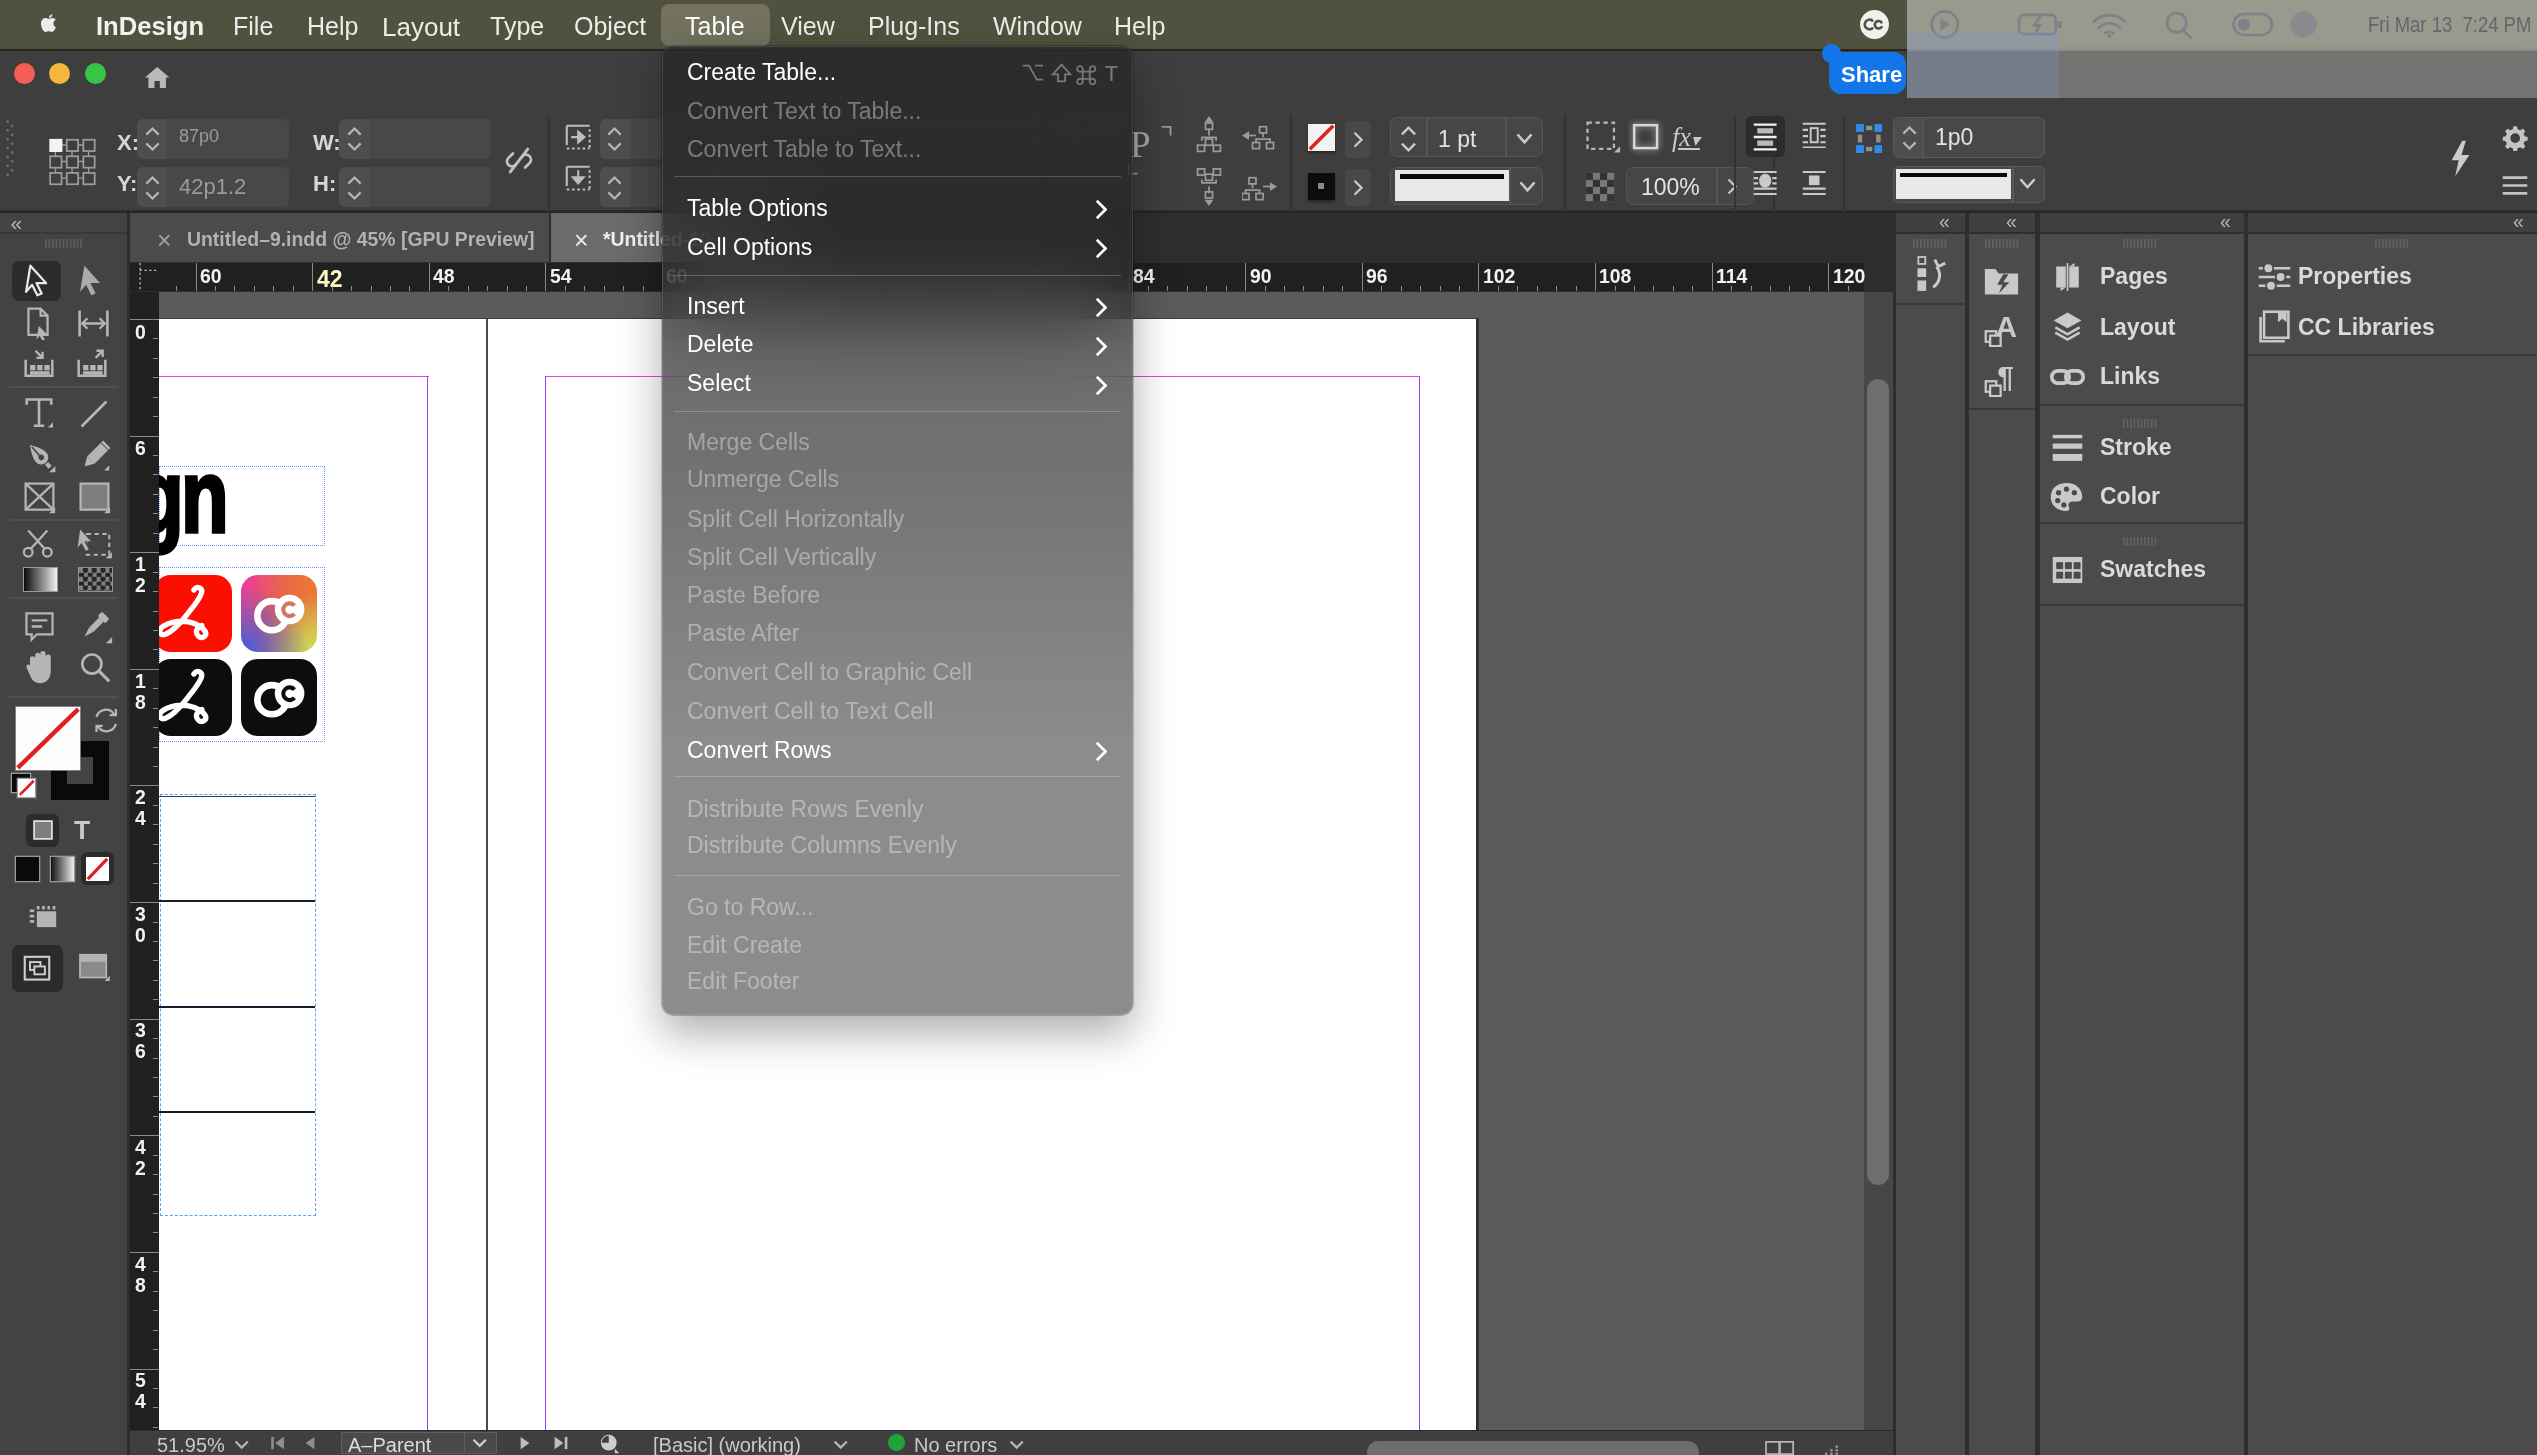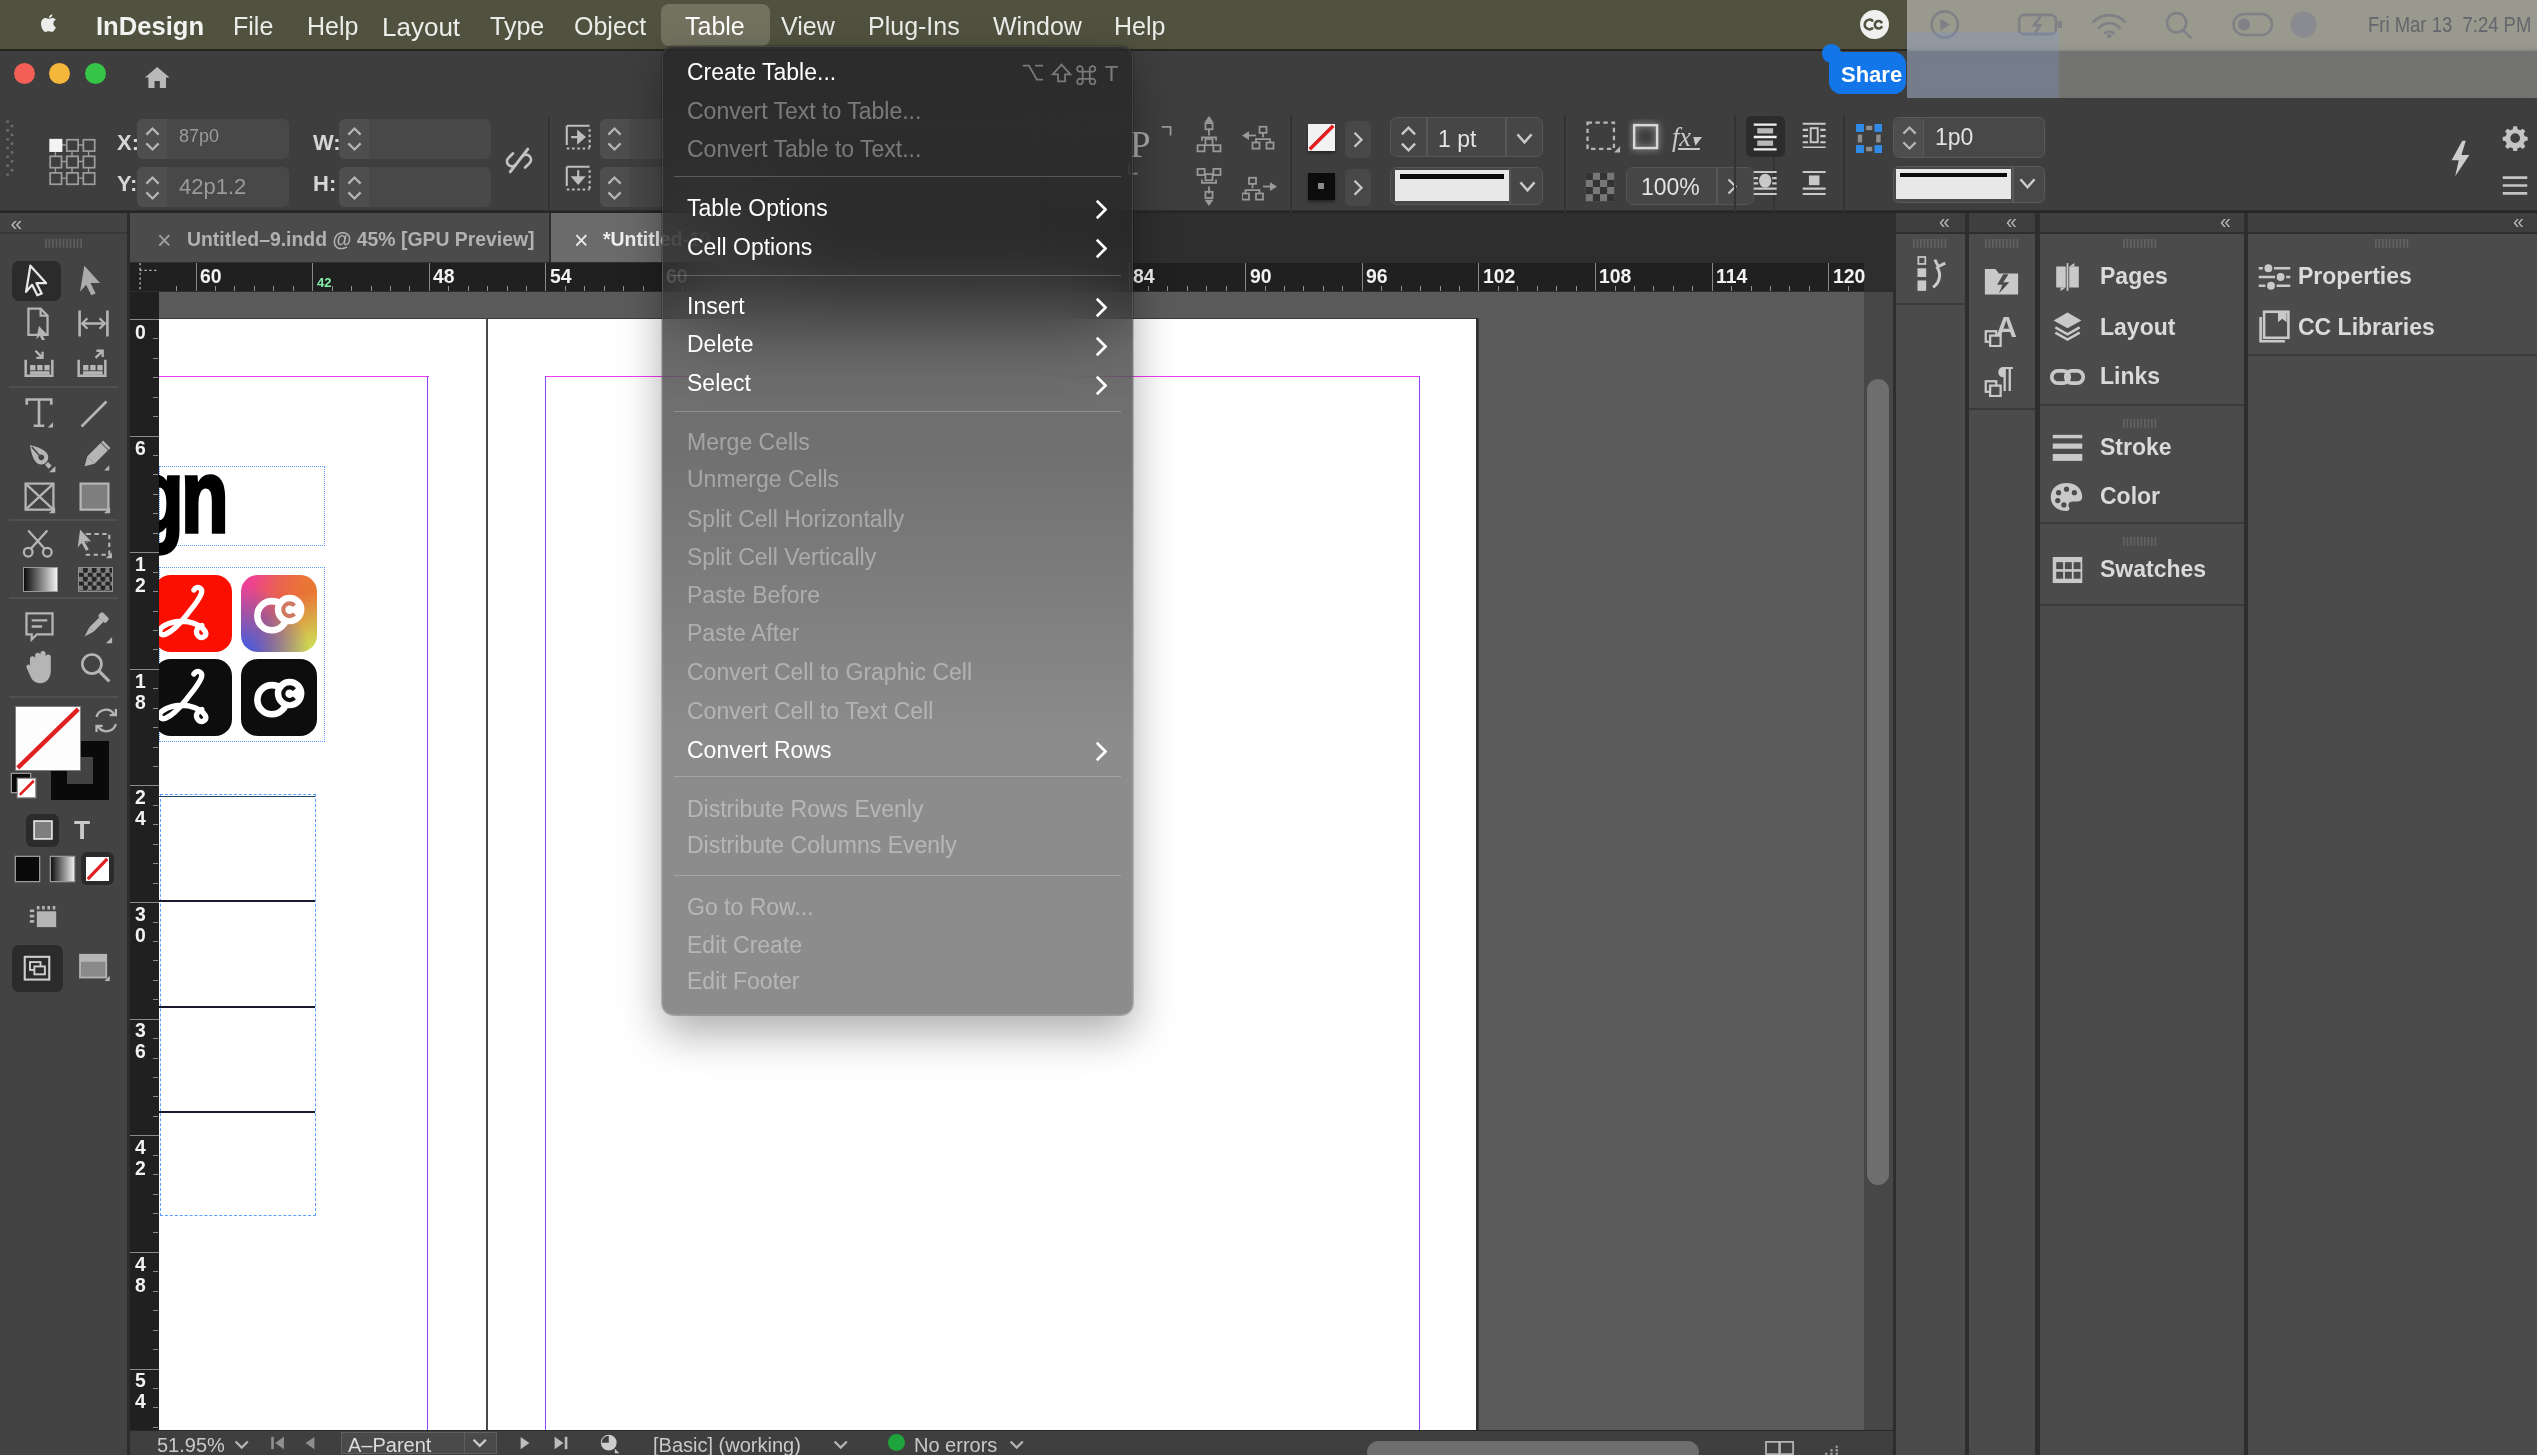--- a/index.html
+++ b/index.html
@@ -533,21 +533,21 @@
     <div class="abs" style="left:130px;top:292px;width:29px;height:1138px;background:#202020;"></div>
     <div id="hruler">
     <div class="abs" style="left:196px;top:263px;width:1.3px;height:28px;background:#8a8a8a;"></div>
     <div class="abs" style="left:200px;top:265px;font-size:19.4px;font-weight:700;color:#f2f2f2;">60</div>
     <div class="abs" style="left:215px;top:286px;width:1.3px;height:5.3px;background:#8f8f8f;"></div>
     <div class="abs" style="left:234px;top:286px;width:1.3px;height:5.3px;background:#8f8f8f;"></div>
     <div class="abs" style="left:254px;top:286px;width:1.3px;height:5.3px;background:#8f8f8f;"></div>
     <div class="abs" style="left:273px;top:286px;width:1.3px;height:5.3px;background:#8f8f8f;"></div>
     <div class="abs" style="left:293px;top:286px;width:1.3px;height:5.3px;background:#8f8f8f;"></div>
     <div class="abs" style="left:312px;top:263px;width:1.3px;height:28px;background:#8a8a8a;"></div>
-    <div class="abs" style="left:317px;top:275px;font-size:13px;font-weight:700;color:#86efac;">42</div>
+    <div class="abs" style="left:317px;top:266px;font-size:23px;font-weight:700;color:#fef9c3;">42</div>
     <div class="abs" style="left:332px;top:286px;width:1.3px;height:5.3px;background:#8f8f8f;"></div>
     <div class="abs" style="left:351px;top:286px;width:1.3px;height:5.3px;background:#8f8f8f;"></div>
     <div class="abs" style="left:371px;top:286px;width:1.3px;height:5.3px;background:#8f8f8f;"></div>
     <div class="abs" style="left:390px;top:286px;width:1.3px;height:5.3px;background:#8f8f8f;"></div>
     <div class="abs" style="left:409px;top:286px;width:1.3px;height:5.3px;background:#8f8f8f;"></div>
     <div class="abs" style="left:429px;top:263px;width:1.3px;height:28px;background:#8a8a8a;"></div>
     <div class="abs" style="left:433px;top:265px;font-size:19.4px;font-weight:700;color:#f2f2f2;">48</div>
     <div class="abs" style="left:448px;top:286px;width:1.3px;height:5.3px;background:#8f8f8f;"></div>
     <div class="abs" style="left:468px;top:286px;width:1.3px;height:5.3px;background:#8f8f8f;"></div>
     <div class="abs" style="left:487px;top:286px;width:1.3px;height:5.3px;background:#8f8f8f;"></div>

